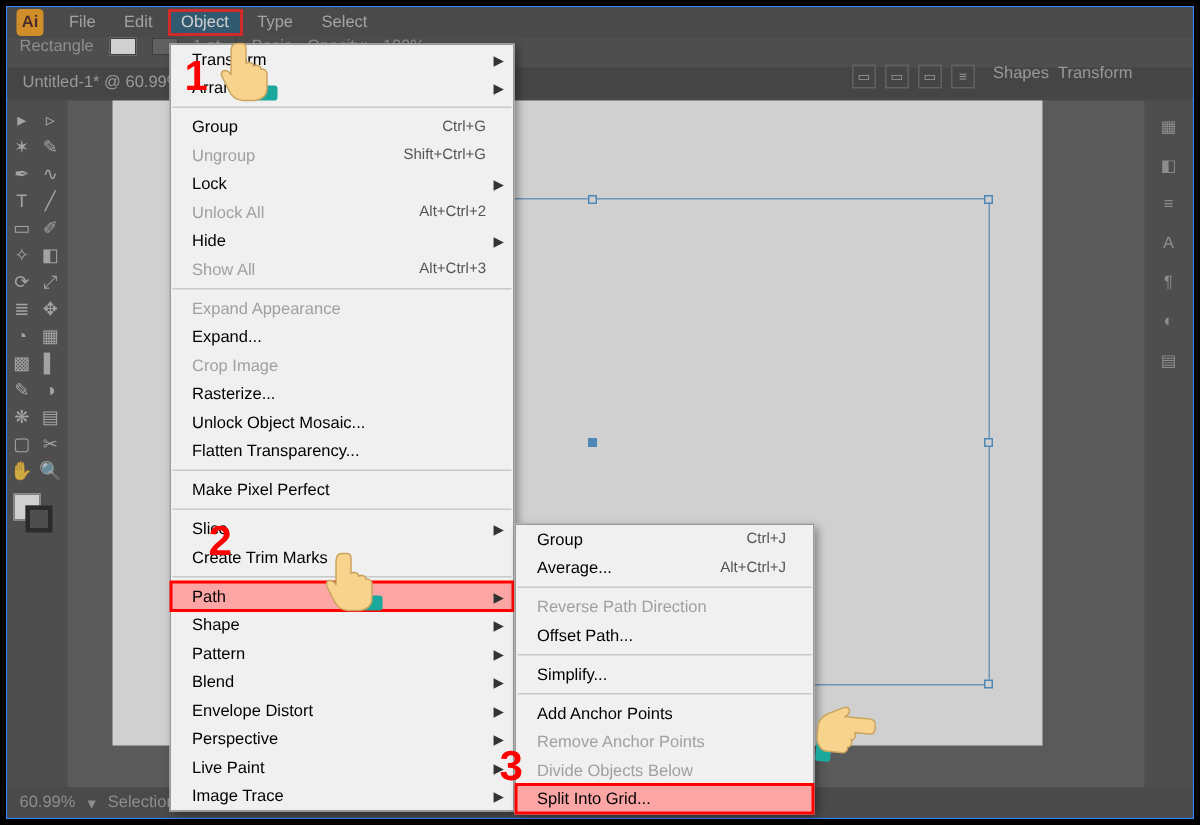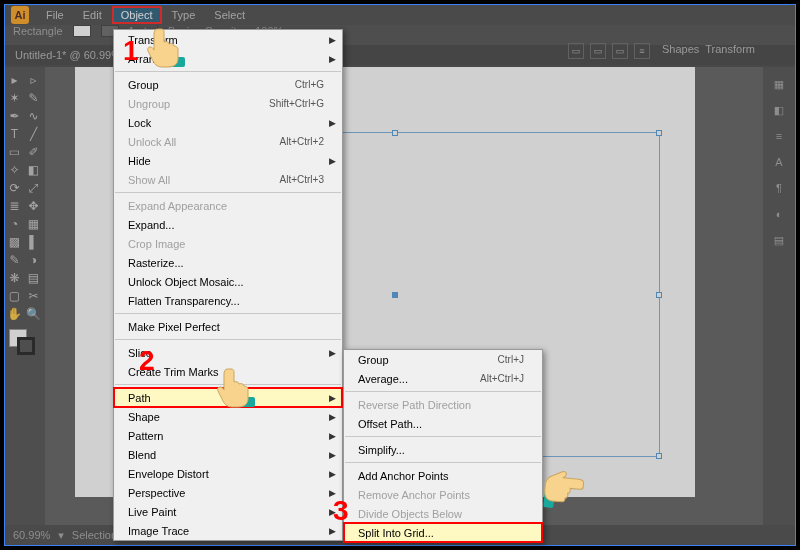--- a/index.html
+++ b/index.html
@@ -29,21 +29,21 @@
 .rpanel{position:absolute;top:62px;right:0;width:32px;bottom:20px;background:#383838;display:flex;flex-direction:column;gap:8px;padding-top:8px;align-items:center;color:#999}
 .rpanel div{width:18px;height:18px;display:flex;align-items:center;justify-content:center}
 .status{position:absolute;bottom:0;left:0;right:0;height:20px;background:#323232;color:#999;display:flex;align-items:center;padding:0 8px;gap:8px}
 
 .menu{position:absolute;background:#f0f0f0;border:1px solid #9a9a9a;box-shadow:2px 2px 6px rgba(0,0,0,.4);z-index:20;color:#000}
 .menu .row{display:flex;align-items:center;height:19px;padding:0 18px 0 14px;white-space:nowrap;position:relative}
 .menu .row.dis{color:#a0a0a0}
 .menu .row .sc{margin-left:auto;padding-left:20px;color:#555;font-size:10px}
 .menu .row .arr{position:absolute;right:6px;font-size:9px;color:#333}
 .menu .div{height:1px;background:#c8c8c8;margin:3px 1px}
-.menu .row.hl{background:#fef9c3}
+.menu .row.hl{background:#fca5a5}
 .menu .row.boxed{outline:2px solid red;outline-offset:-1px}
 .m1{top:24px;left:108px;width:230px}
 .m2{top:344px;left:338px;width:200px}
 
 .mark{position:absolute;z-index:30;color:red;font-weight:bold;font-size:28px;font-family:Arial}
 .cursor{position:absolute;z-index:31;width:48px;height:48px}
 .cursor svg{width:100%;height:100%}
 
 .ctrlicons{position:absolute;top:38px;right:40px;display:flex;gap:6px;color:#aaa}
 .ctrlicons div{width:16px;height:16px;border:1px solid #555;font-size:9px;display:flex;align-items:center;justify-content:center}

